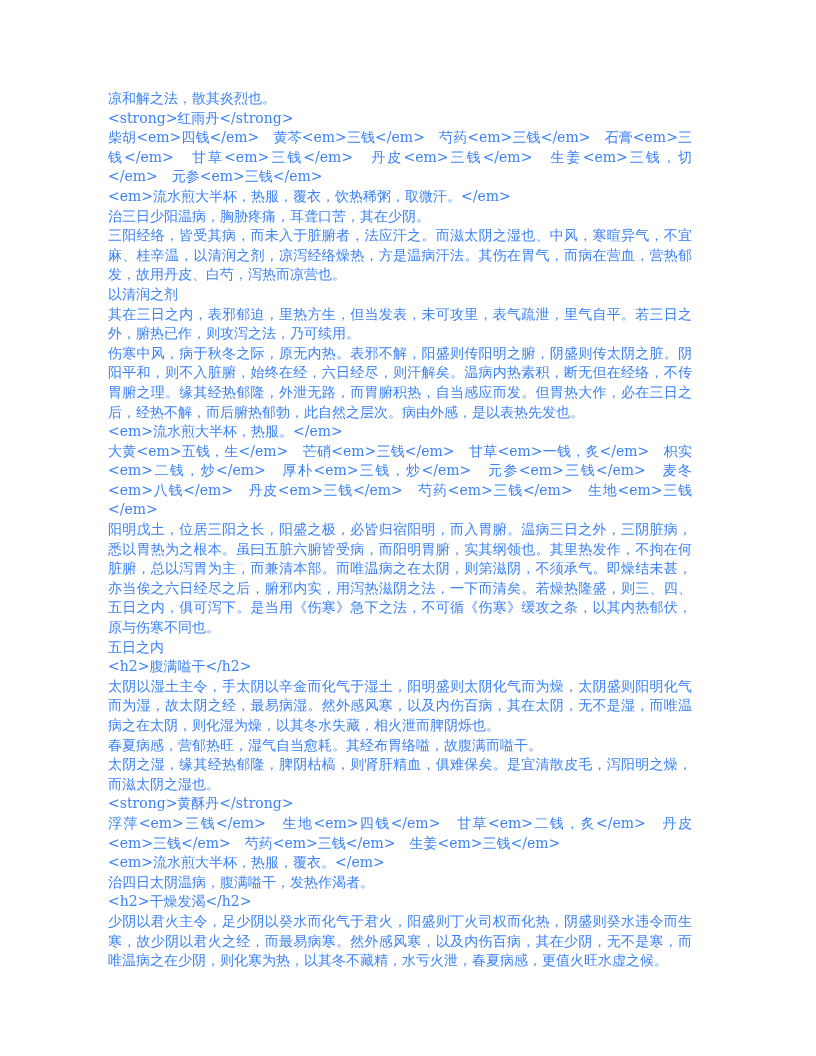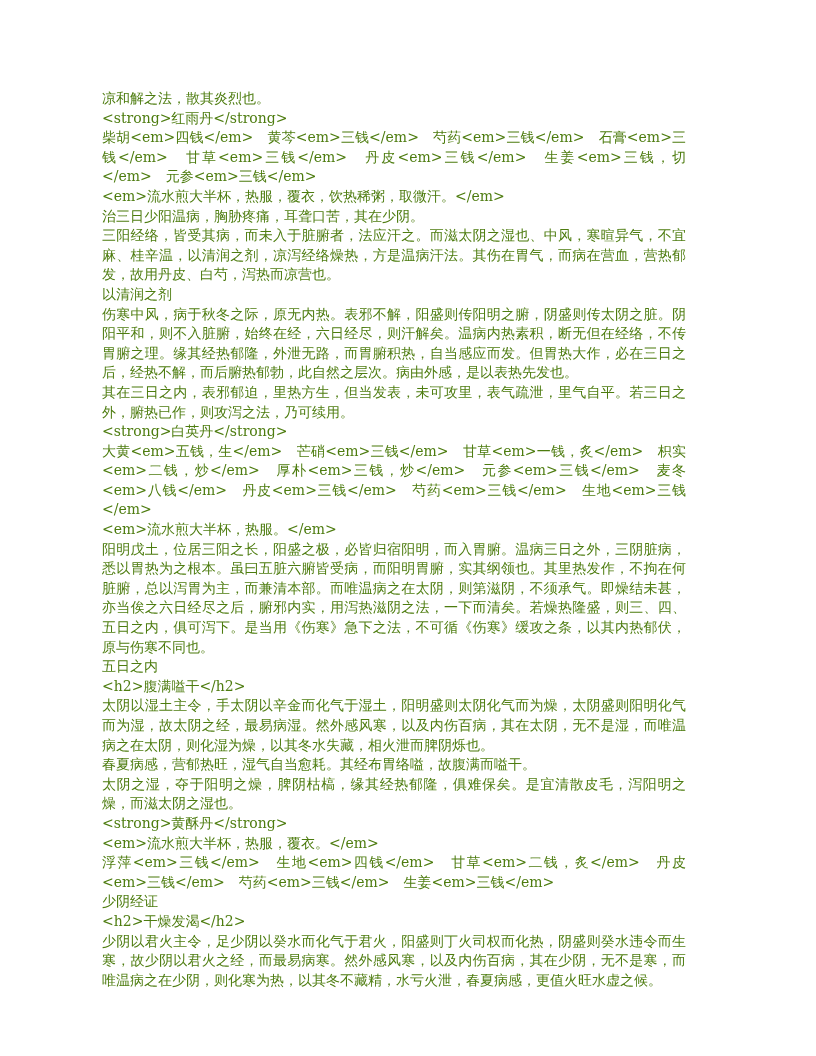--- a/index.html
+++ b/index.html
@@ -1,51 +1,50 @@
 <!DOCTYPE html>
 <html><head>
 <meta charset="utf-8">
 <style>
   html, body { margin: 0; padding: 0; background: #ffffff; }
   body { width: 816px; height: 1056px; position: relative; overflow: hidden; }
   .page {
     position: absolute;
-    left: 102px;
+    left: 108px;
     top: 89px;
     width: 584px;
     font-family: "DejaVu Serif", "Liberation Serif", serif;
     font-size: 14px;
     line-height: 19.6px;
-    color: #4d7c0f;
+    color: #3b82f6;
     text-align: justify;
     text-justify: inter-character;
   }
   .page p { margin: 0; padding: 0; }
 </style>
 </head>
 <body>
 
 <div class="page">
   <p>凉和解之法，散其炎烈也。</p>
   <p>&lt;strong&gt;红雨丹&lt;/strong&gt;</p>
   <p>柴胡&lt;em&gt;四钱&lt;/em&gt;　黄芩&lt;em&gt;三钱&lt;/em&gt;　芍药&lt;em&gt;三钱&lt;/em&gt;　石膏&lt;em&gt;三钱&lt;/em&gt;　甘草&lt;em&gt;三钱&lt;/em&gt;　丹皮&lt;em&gt;三钱&lt;/em&gt;　生姜&lt;em&gt;三钱，切&lt;/em&gt;　元参&lt;em&gt;三钱&lt;/em&gt;</p>
   <p>&lt;em&gt;流水煎大半杯，热服，覆衣，饮热稀粥，取微汗。&lt;/em&gt;</p>
   <p>治三日少阳温病，胸胁疼痛，耳聋口苦，其在少阴。</p>
   <p>三阳经络，皆受其病，而未入于脏腑者，法应汗之。而滋太阴之湿也、中风，寒暄异气，不宜麻、桂辛温，以清润之剂，凉泻经络燥热，方是温病汗法。其伤在胃气，而病在营血，营热郁发，故用丹皮、白芍，泻热而凉营也。</p>
   <p>以清润之剂</p>
+  <p>其在三日之内，表邪郁迫，里热方生，但当发表，未可攻里，表气疏泄，里气自平。若三日之外，腑热已作，则攻泻之法，乃可续用。</p>
   <p>伤寒中风，病于秋冬之际，原无内热。表邪不解，阳盛则传阳明之腑，阴盛则传太阴之脏。阴阳平和，则不入脏腑，始终在经，六日经尽，则汗解矣。温病内热素积，断无但在经络，不传胃腑之理。缘其经热郁隆，外泄无路，而胃腑积热，自当感应而发。但胃热大作，必在三日之后，经热不解，而后腑热郁勃，此自然之层次。病由外感，是以表热先发也。</p>
-  <p>其在三日之内，表邪郁迫，里热方生，但当发表，未可攻里，表气疏泄，里气自平。若三日之外，腑热已作，则攻泻之法，乃可续用。</p>
-  <p>&lt;strong&gt;白英丹&lt;/strong&gt;</p>
+  <p>&lt;em&gt;流水煎大半杯，热服。&lt;/em&gt;</p>
   <p>大黄&lt;em&gt;五钱，生&lt;/em&gt;　芒硝&lt;em&gt;三钱&lt;/em&gt;　甘草&lt;em&gt;一钱，炙&lt;/em&gt;　枳实&lt;em&gt;二钱，炒&lt;/em&gt;　厚朴&lt;em&gt;三钱，炒&lt;/em&gt;　元参&lt;em&gt;三钱&lt;/em&gt;　麦冬&lt;em&gt;八钱&lt;/em&gt;　丹皮&lt;em&gt;三钱&lt;/em&gt;　芍药&lt;em&gt;三钱&lt;/em&gt;　生地&lt;em&gt;三钱&lt;/em&gt;</p>
-  <p>&lt;em&gt;流水煎大半杯，热服。&lt;/em&gt;</p>
   <p>阳明戊土，位居三阳之长，阳盛之极，必皆归宿阳明，而入胃腑。温病三日之外，三阴脏病，悉以胃热为之根本。虽曰五脏六腑皆受病，而阳明胃腑，实其纲领也。其里热发作，不拘在何脏腑，总以泻胃为主，而兼清本部。而唯温病之在太阴，则第滋阴，不须承气。即燥结未甚，亦当俟之六日经尽之后，腑邪内实，用泻热滋阴之法，一下而清矣。若燥热隆盛，则三、四、五日之内，俱可泻下。是当用《伤寒》急下之法，不可循《伤寒》缓攻之条，以其内热郁伏，原与伤寒不同也。</p>
   <p>五日之内</p>
   <p>&lt;h2&gt;腹满嗌干&lt;/h2&gt;</p>
   <p>太阴以湿土主令，手太阴以辛金而化气于湿土，阳明盛则太阴化气而为燥，太阴盛则阳明化气而为湿，故太阴之经，最易病湿。然外感风寒，以及内伤百病，其在太阴，无不是湿，而唯温病之在太阴，则化湿为燥，以其冬水失藏，相火泄而脾阴烁也。</p>
   <p>春夏病感，营郁热旺，湿气自当愈耗。其经布胃络嗌，故腹满而嗌干。</p>
-  <p>太阴之湿，夺于阳明之燥，脾阴枯槁，缘其经热郁隆，俱难保矣。是宜清散皮毛，泻阳明之燥，而滋太阴之湿也。</p>
+  <p>太阴之湿，缘其经热郁隆，脾阴枯槁，则肾肝精血，俱难保矣。是宜清散皮毛，泻阳明之燥，而滋太阴之湿也。</p>
   <p>&lt;strong&gt;黄酥丹&lt;/strong&gt;</p>
+  <p>浮萍&lt;em&gt;三钱&lt;/em&gt;　生地&lt;em&gt;四钱&lt;/em&gt;　甘草&lt;em&gt;二钱，炙&lt;/em&gt;　丹皮&lt;em&gt;三钱&lt;/em&gt;　芍药&lt;em&gt;三钱&lt;/em&gt;　生姜&lt;em&gt;三钱&lt;/em&gt;</p>
   <p>&lt;em&gt;流水煎大半杯，热服，覆衣。&lt;/em&gt;</p>
-  <p>浮萍&lt;em&gt;三钱&lt;/em&gt;　生地&lt;em&gt;四钱&lt;/em&gt;　甘草&lt;em&gt;二钱，炙&lt;/em&gt;　丹皮&lt;em&gt;三钱&lt;/em&gt;　芍药&lt;em&gt;三钱&lt;/em&gt;　生姜&lt;em&gt;三钱&lt;/em&gt;</p>
-  <p>少阴经证</p>
+  <p>治四日太阴温病，腹满嗌干，发热作渴者。</p>
   <p>&lt;h2&gt;干燥发渴&lt;/h2&gt;</p>
   <p>少阴以君火主令，足少阴以癸水而化气于君火，阳盛则丁火司权而化热，阴盛则癸水违令而生寒，故少阴以君火之经，而最易病寒。然外感风寒，以及内伤百病，其在少阴，无不是寒，而唯温病之在少阴，则化寒为热，以其冬不藏精，水亏火泄，春夏病感，更值火旺水虚之候。</p>
 </div>
 
 </body></html>

